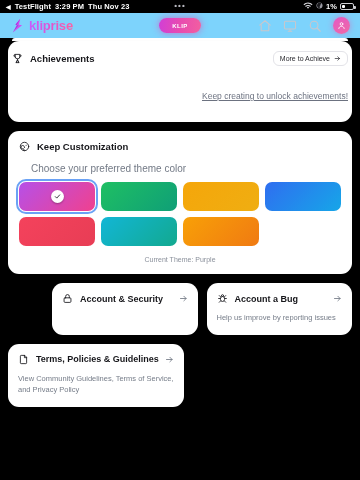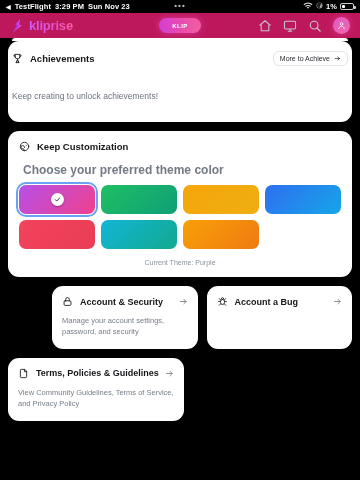--- a/index.html
+++ b/index.html
@@ -28,21 +28,21 @@
     width: 14px; height: 7.5px; border: 1px solid #cfcfd4; border-radius: 2px;
     position: relative; display: inline-block;
   }
   .batt::after { content:""; position:absolute; right:-2.5px; top:2px; width:1.5px; height:3.5px;
     background:#cfcfd4; border-radius:0 1px 1px 0; }
   .batt i { position:absolute; left:1px; top:1px; bottom:1px; width:3px; background:#fff; border-radius:1px; display:block; }
 
   
   .appbar {
     height: 25px; display: flex; align-items: center; padding: 0 10px;
-    background: #be185d;
+    background: #7dd3fc;
   }
   .brand { display: flex; align-items: center; gap: 6px; }
   .brand-mark { width: 13px; height: 15px; }
   .brand-name {
     font-size: 13px; font-weight: bold; letter-spacing: -.2px;
     background: linear-gradient(90deg,#c65cff 0%,#e453c9 55%,#ff5fa2 100%);
     -webkit-background-clip: text; background-clip: text; color: transparent;
   }
   .klip-pill {
     position: absolute; left: 50%; transform: translateX(-50%);
@@ -79,28 +79,29 @@
   .ach-head { display: flex; align-items: center; }
   .ach-title { font-size: 9.5px; font-weight: bold; color: #16161a; margin-left: 7px; }
   .ico-dark { width: 11px; height: 11px; color: #1b1b1f; display:block; }
   .more-btn {
     margin-left: auto; display: flex; align-items: center; gap: 4px;
     border: 1px solid #e3e3e8; border-radius: 6px; padding: 3px 6px;
     font-size: 7px; color: #2b2b31; background: #fff;
   }
   .more-btn svg { width: 7px; height: 7px; }
   .ach-empty {
-    text-align: left; font-size: 8.5px; color: #6c7280;
+    text-align: right; font-size: 8.5px; color: #6c7280;
     padding-top: 25px;
+    text-decoration: underline;
   }
 
   
   .theme { padding: 10px 11px 11px; }
   .theme-head { display: flex; align-items: center; }
-  .theme-sub { font-size: 12px; color: #737a86; margin: 11px 4px 8px; font-weight: bold; }
+  .theme-sub { font-size: 10px; color: #737a86; margin: 11px 12px 8px; }
   .sw-grid { display: grid; grid-template-columns: repeat(4,1fr); gap: 6px; }
   .sw {
     height: 29px; border-radius: 7px; position: relative;
     display: flex; align-items: center; justify-content: center;
   }
   .sw.sel { outline: 2px solid #6aa2f5; outline-offset: 1.5px; }
   .sw-check {
     width: 13px; height: 13px; border-radius: 50%; background: #fff;
     display: flex; align-items: center; justify-content: center;
     box-shadow: 0 1px 2px rgba(0,0,0,.3);
@@ -120,21 +121,21 @@
 </head>
 <body>
 
 <div class="screen">
 
   <div class="statusbar">
     <div class="sb-left">
       <span class="sb-play">◀</span>
       <span>TestFlight</span>
       <span>3:29 PM</span>
-      <span>Sun Nov 23</span>
+      <span>Thu Nov 23</span>
     </div>
     <div class="sb-dots">•••</div>
     <div class="sb-right">
       <span class="wifi-ico">
         <svg viewBox="0 0 16 12" width="10" height="8" fill="#dcdce1">
             <path d="M8 10.2l1.8-2.1a2.6 2.6 0 00-3.6 0L8 10.2zM8 6.1c1.3 0 2.5.5 3.4 1.4l1.2-1.4A6.7 6.7 0 008 4.3a6.7 6.7 0 00-4.6 1.8l1.2 1.4A4.9 4.9 0 018 6.1zM8 2.2c2.3 0 4.4.9 6 2.4l1.2-1.4A10.6 10.6 0 008 .3 10.6 10.6 0 00.8 3.2L2 4.6A8.6 8.6 0 018 2.2z"></path>
           </svg>
       </span>
       <span class="moon-ico">
         <svg viewBox="0 0 12 12" width="7" height="7" fill="#9a9aa2">
@@ -254,36 +255,36 @@
             <svg class="ico-dark" viewBox="0 0 24 24" fill="none" stroke="currentColor" stroke-width="1.9" stroke-linecap="round" stroke-linejoin="round">
                 <rect x="4.5" y="10.5" width="15" height="10" rx="2.2"></rect>
                 <path d="M8 10.5V7.4a4 4 0 018 0v3.1"></path>
               </svg>
           </span>
           <span class="mini-title">Account &amp; Security</span>
           <svg class="arrow" viewBox="0 0 24 24" fill="none" stroke="currentColor" stroke-width="2.2" stroke-linecap="round" stroke-linejoin="round">
               <path d="M4 12h15M13 6l6 6-6 6"></path>
             </svg>
         </div>
-        <div class="mini-desc">Manage your account settings, password, and security</div>
       </div>
 
       <div class="card mini">
         <div class="mini-head">
           <span>
             <svg class="ico-dark" viewBox="0 0 24 24" fill="none" stroke="currentColor" stroke-width="1.9" stroke-linecap="round" stroke-linejoin="round">
                 <rect x="7.5" y="7.5" width="9" height="11" rx="4.5"></rect>
                 <path d="M7.5 12H3.5M20.5 12h-4M7.8 8.4L5 5.6M16.2 8.4L19 5.6M7.8 17.4L5 20.2M16.2 17.4L19 20.2M9.4 6.2a2.6 2.6 0 015.2 0"></path>
               </svg>
           </span>
           <span class="mini-title">Account a Bug</span>
           <svg class="arrow" viewBox="0 0 24 24" fill="none" stroke="currentColor" stroke-width="2.2" stroke-linecap="round" stroke-linejoin="round">
               <path d="M4 12h15M13 6l6 6-6 6"></path>
             </svg>
         </div>
+        <div class="mini-desc">Help us improve by reporting issues</div>
       </div>
     </div>
 
     <div class="gap"></div>
 
     <div class="card mini half">
       <div class="mini-head">
         <span>
           <svg class="ico-dark" viewBox="0 0 24 24" fill="none" stroke="currentColor" stroke-width="1.9" stroke-linecap="round" stroke-linejoin="round">
               <path d="M14 3H7a1.8 1.8 0 00-1.8 1.8v14.4A1.8 1.8 0 007 21h10a1.8 1.8 0 001.8-1.8V8z"></path>

